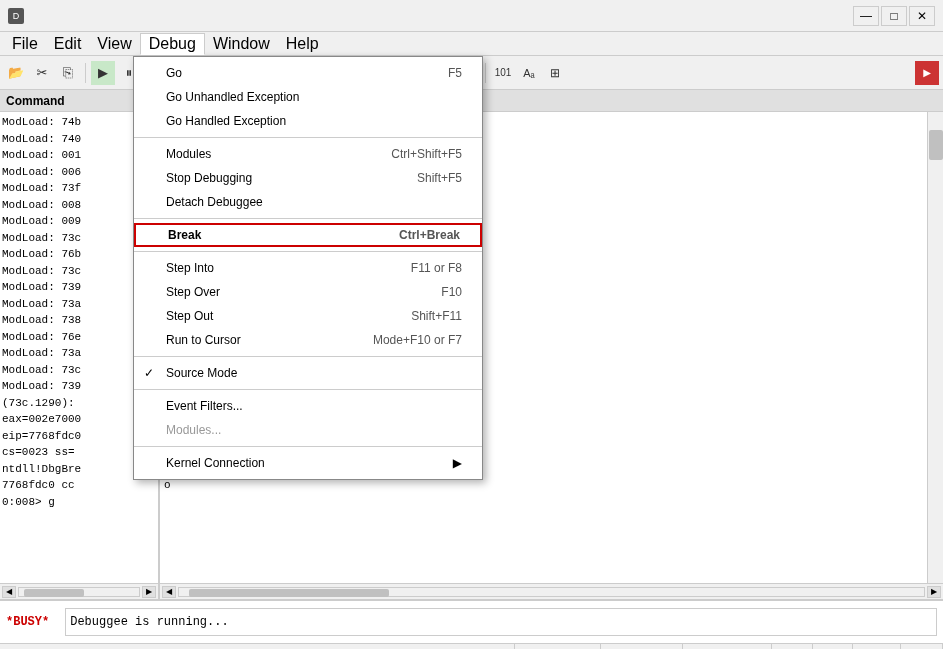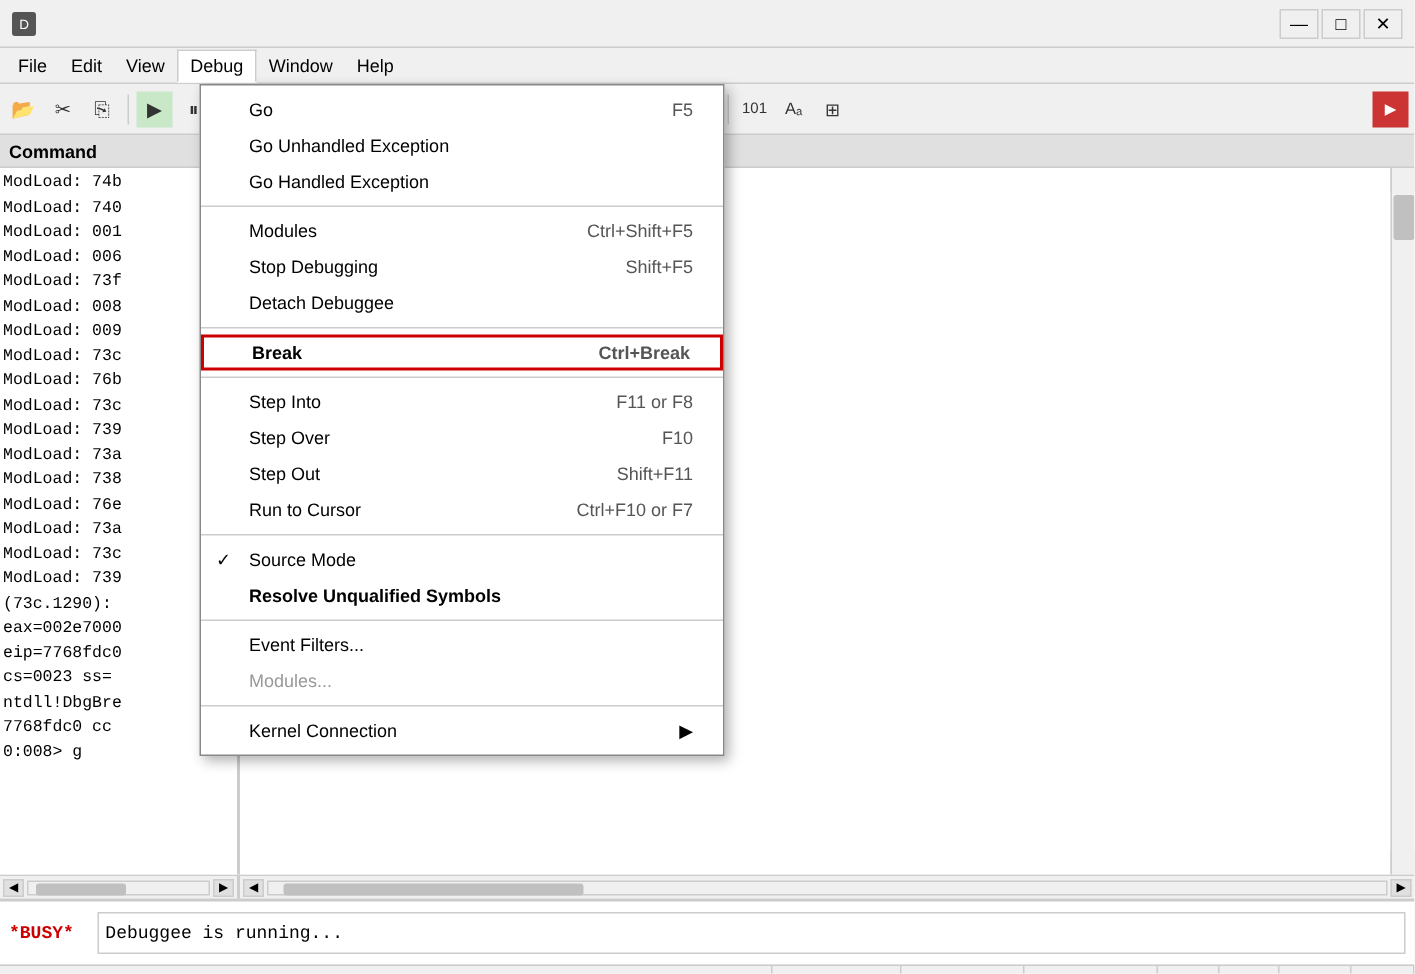--- a/index.html
+++ b/index.html
@@ -61,21 +61,21 @@
       background: #f0f0f0;
       height: 24px;
       display: flex;
       align-items: center;
       padding: 0 4px;
       border-bottom: 1px solid #ccc;
     }
     .menu-item {
       padding: 2px 8px;
       cursor: pointer;
-      font-size: 12px;
+      font-size: 16px;
       height: 22px;
       display: flex;
       align-items: center;
     }
     .menu-item.debug-active {
       background: #ffffff;
       border: 1px solid #ccc;
       border-bottom: 1px solid white;
       z-index: 1001;
       position: relative;
@@ -514,30 +514,27 @@
   <div class="dd-item">
     <span>Step Over</span>
     <span class="shortcut">F10</span>
   </div>
   <div class="dd-item">
     <span>Step Out</span>
     <span class="shortcut">Shift+F11</span>
   </div>
   <div class="dd-item">
     <span>Run to Cursor</span>
-    <span class="shortcut">Ctrl+F10 or F7</span>
+    <span class="shortcut">Mode+F10 or F7</span>
   </div>
   <div class="dd-separator"></div>
   <div class="dd-item">
     <span class="check-mark">✓</span>
     <span>Source Mode</span>
   </div>
-  <div class="dd-item bold-text">
-    <span>Resolve Unqualified Symbols</span>
-  </div>
   <div class="dd-separator"></div>
   <div class="dd-item">
     <span>Event Filters...</span>
   </div>
   <div class="dd-item disabled">
     <span>Modules...</span>
   </div>
   <div class="dd-separator"></div>
   <div class="dd-item">
     <span>Kernel Connection</span>

